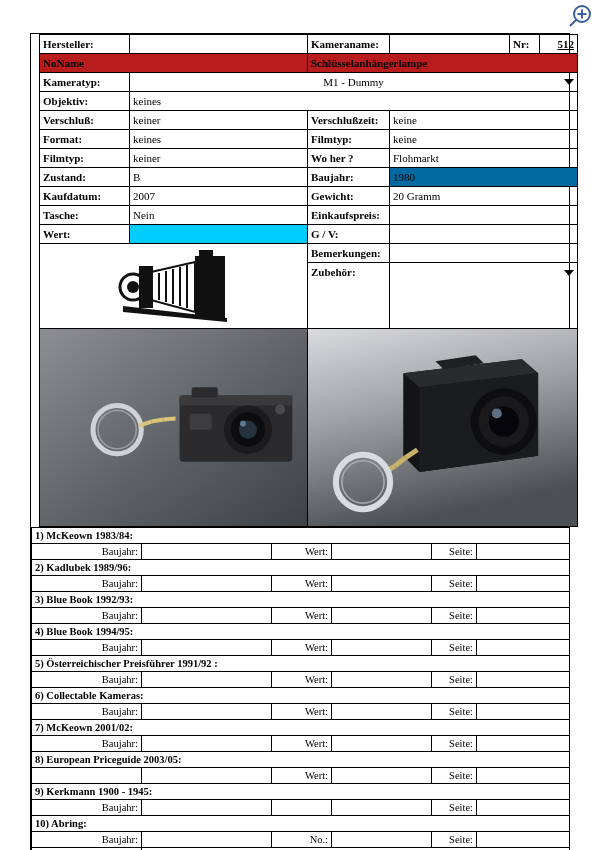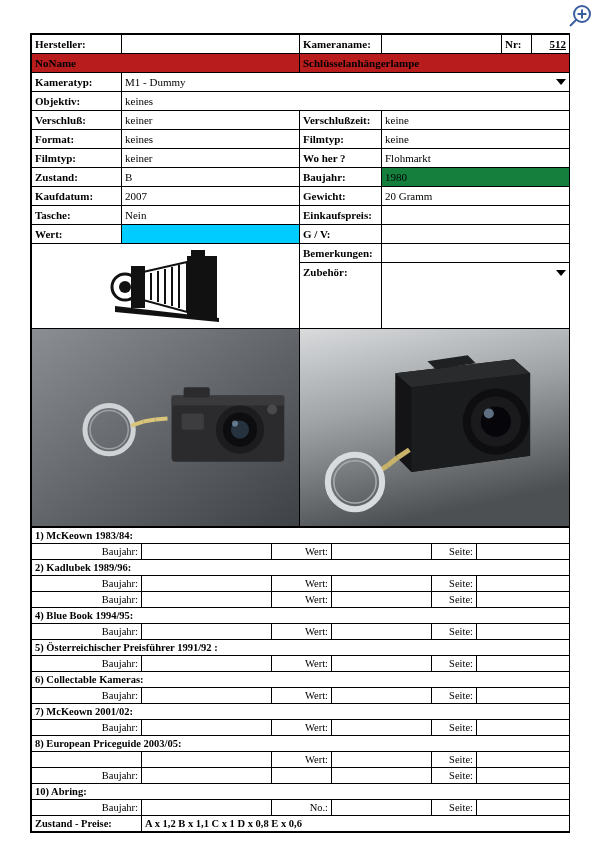--- a/index.html
+++ b/index.html
@@ -35,41 +35,43 @@
     width: 540px;
     border: 1px solid #000;
     box-sizing: border-box;
     background: #fff;
   }
 
   table.grid {
     border-collapse: collapse;
     width: 100%;
     table-layout: fixed;
+    margin-left: 8px;
   }
   table.grid td {
     border: 1px solid #000;
     padding: 1px 3px;
     height: 16px;
     vertical-align: middle;
     font-size: 11px;
     overflow: hidden;
     white-space: nowrap;
   }
   .lbl { font-weight: bold; }
   .val { font-family: "Liberation Serif", serif; }
   .yellow { background: #b91c1c; }
-  .cyan { background: #15803d; }
+  .cyan { background: #0369a1; }
   .cyanfill { background: #00ccff; }
   .underlined { text-decoration: underline; text-align: right; font-weight: bold; }
   .center { }
 
   
   .combo {
     position: relative;
+    text-align: center;
   }
   .combo .arrow {
     position: absolute;
     right: 3px;
     top: 50%;
     transform: translateY(-50%);
     width: 0; height: 0;
     border-left: 5px solid transparent;
     border-right: 5px solid transparent;
     border-top: 6px solid #000;
@@ -370,20 +372,23 @@
     <tr>
       <td class="flabel">Baujahr:</td>
       <td class="field"></td>
       <td class="flabel">Wert:</td>
       <td class="field"></td>
       <td class="flabel">Seite:</td>
       <td class="field"></td>
     </tr>
 
     <tr>
+      <td class="head" colspan="6">3) Blue Book 1992/93:</td>
+    </tr>
+    <tr>
       <td class="flabel">Baujahr:</td>
       <td class="field"></td>
       <td class="flabel">Wert:</td>
       <td class="field"></td>
       <td class="flabel">Seite:</td>
       <td class="field"></td>
     </tr>
 
     <tr>
       <td class="head" colspan="6">4) Blue Book 1994/95:</td>
@@ -438,20 +443,23 @@
     </tr>
     <tr>
       <td class="flabel"></td>
       <td></td>
       <td class="flabel">Wert:</td>
       <td class="field"></td>
       <td class="flabel">Seite:</td>
       <td class="field"></td>
     </tr>
 
+    <tr>
+      <td class="head" colspan="6">9) Kerkmann 1900 - 1945:</td>
+    </tr>
     <tr>
       <td class="flabel">Baujahr:</td>
       <td class="field"></td>
       <td class="flabel"></td>
       <td></td>
       <td class="flabel">Seite:</td>
       <td class="field"></td>
     </tr>
 
     <tr>

